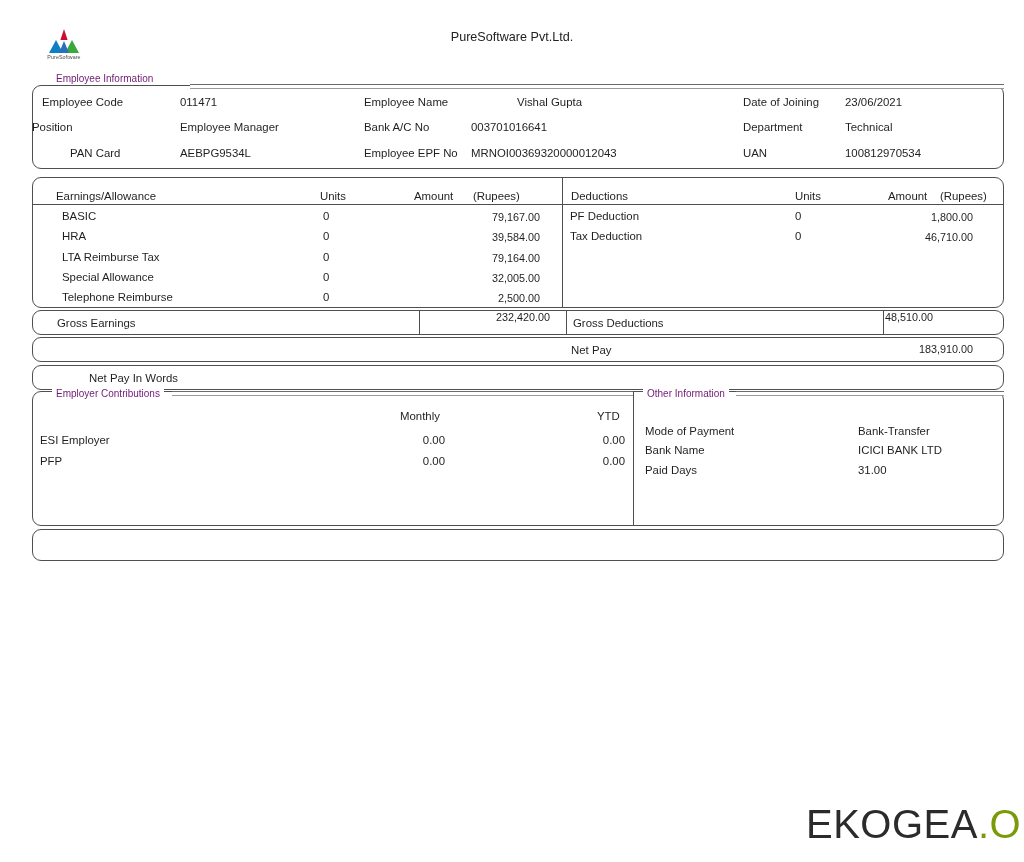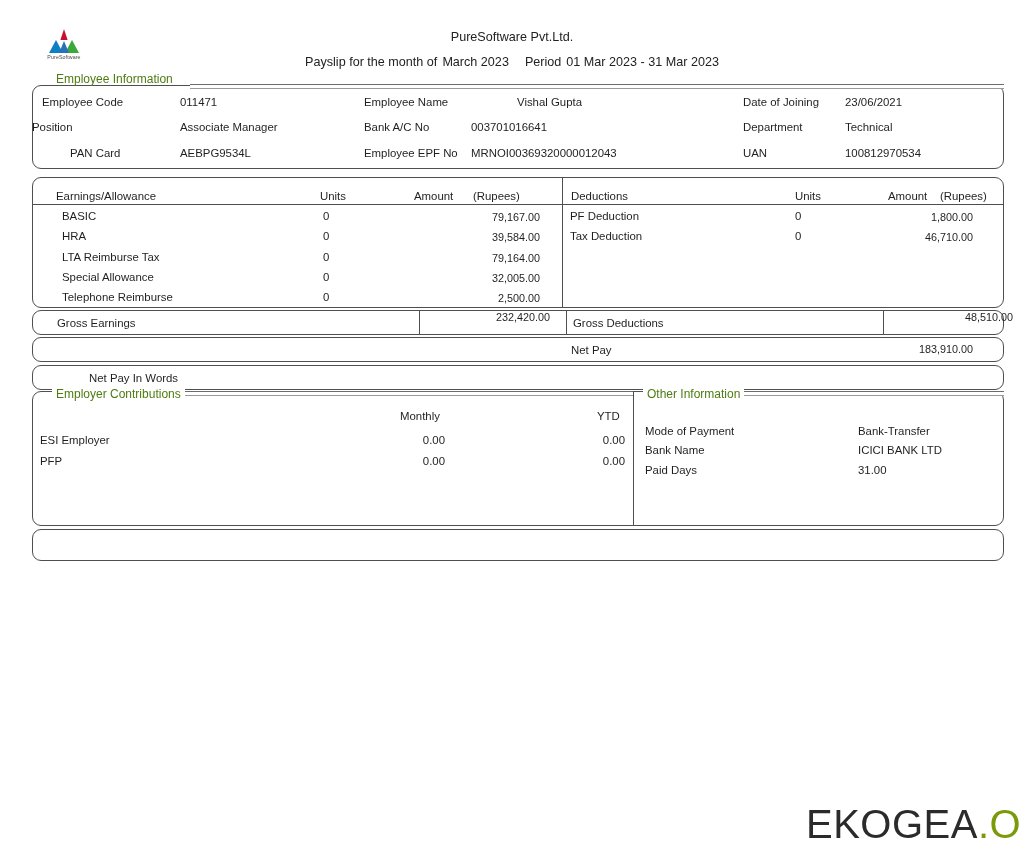--- a/index.html
+++ b/index.html
@@ -68,22 +68,22 @@
   .box {
     position: absolute;
     border: 1px solid #4f4f4f;
     border-radius: 9px;
     background: #fff;
     box-sizing: border-box;
   }
   .legend {
     position: absolute;
     background: #fff;
-    font-size: 12px;
-    color: #4d7c0f;
+    font-size: 10px;
+    color: #701a75;
     padding: 0 4px;
     white-space: nowrap;
     line-height: 12px;
   }
   .legend-rule {
     position: absolute;
     height: 3px;
     border-top: 1px solid #6c6c6c;
     border-bottom: 1px solid #9a9a9a;
     background: #fff;
@@ -147,37 +147,34 @@
     <svg width="56" height="28" viewBox="0 0 56 28">
       <polygon points="28,1 31.6,12 24.4,12" fill="#c8102e"></polygon>
       <polygon points="20,12 27,25 13,25" fill="#0f7fc4"></polygon>
       <polygon points="36,12 43,25 29,25" fill="#3aa83a"></polygon>
       <polygon points="28,13 33,25 23,25" fill="#2c6fbb"></polygon>
     </svg>
     <div class="logo-word">PureSoftware</div>
   </div>
 
   <div class="company-name">PureSoftware Pvt.Ltd.</div>
-  <div class="payslip-line">
-    <span>Payslip for the month of</span><span class="gapsm"></span><span>March 2023</span><span class="gapbig"></span><span>Period</span><span class="gapsm"></span><span>01 Mar 2023 - 31 Mar 2023</span>
-  </div>
 
   <div class="box" style="left:32px; top:85px; width:972px; height:84px;"></div>
   <div class="legend-rule" style="left:190px; top:84px; width:814px;"></div>
   <div class="legend" style="left:52px; top:73px;">Employee Information</div>
 
   <div class="lbl" style="left:42px;  top:96px;">Employee Code</div>
   <div class="val" style="left:180px; top:96px;">011471</div>
   <div class="lbl" style="left:364px; top:96px;">Employee Name</div>
   <div class="val" style="left:471px; top:96px;margin-left:46px;">Vishal Gupta</div>
   <div class="lbl" style="left:743px; top:96px;">Date of Joining</div>
   <div class="val" style="left:845px; top:96px;">23/06/2021</div>
 
   <div class="lbl" style="left:32px;  top:121px;">Position</div>
-  <div class="val" style="left:180px; top:121px;">Associate Manager</div>
+  <div class="val" style="left:180px; top:121px;">Employee Manager</div>
   <div class="lbl" style="left:364px; top:121px;">Bank A/C No</div>
   <div class="val" style="left:471px; top:121px;">003701016641</div>
   <div class="lbl" style="left:743px; top:121px;">Department</div>
   <div class="val" style="left:845px; top:121px;">Technical</div>
 
   <div class="lbl" style="left:42px;  top:147px;margin-left:28px;">PAN Card</div>
   <div class="val" style="left:180px; top:147px;">AEBPG9534L</div>
   <div class="lbl" style="left:364px; top:147px;">Employee EPF No</div>
   <div class="val" style="left:471px; top:147px;">MRNOI00369320000012043</div>
   <div class="lbl" style="left:743px; top:147px;">UAN</div>
@@ -226,21 +223,21 @@
   <div class="num" style="left:875px; top:231px; width:98px;">46,710.00</div>
 
   <div class="box" style="left:32px; top:310px; width:972px; height:25px;"></div>
   <div class="vline" style="left:419px; top:311px; height:23px;"></div>
   <div class="vline" style="left:566px; top:311px; height:23px;"></div>
   <div class="vline" style="left:883px; top:311px; height:23px;"></div>
 
   <div class="lbl" style="left:57px;  top:317px;">Gross Earnings</div>
   <div class="num" style="left:440px; top:311px; width:110px;">232,420.00</div>
   <div class="lbl" style="left:573px; top:317px;">Gross Deductions</div>
-  <div class="num" style="left:930px; top:311px; width:83px;">48,510.00</div>
+  <div class="num" style="left:850px; top:311px; width:83px;">48,510.00</div>
 
   <div class="box" style="left:32px; top:337px; width:972px; height:25px;"></div>
   <div class="lbl" style="left:571px; top:344px;">Net Pay</div>
   <div class="num" style="left:890px; top:343px; width:83px;">183,910.00</div>
 
   <div class="box" style="left:32px; top:365px; width:972px; height:25px;"></div>
   <div class="lbl" style="left:57px;  top:372px;margin-left:32px;">Net Pay In Words</div>
 
   <div class="box" style="left:32px; top:391px; width:972px; height:135px;"></div>
   <div class="vline" style="left:633px; top:392px; height:133px;"></div>

